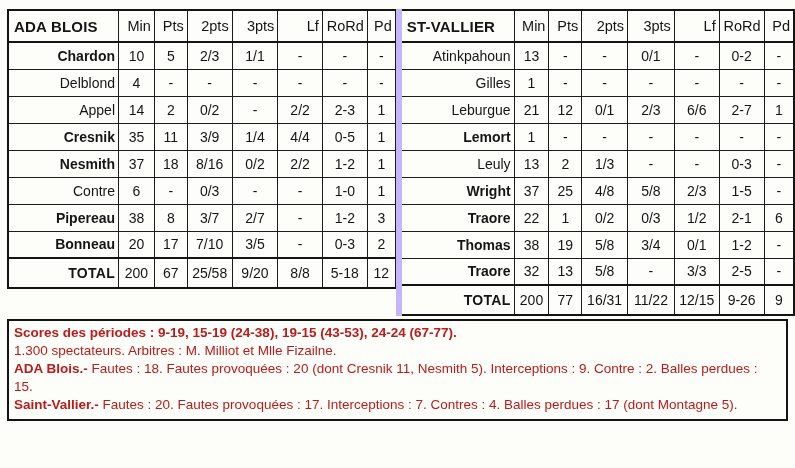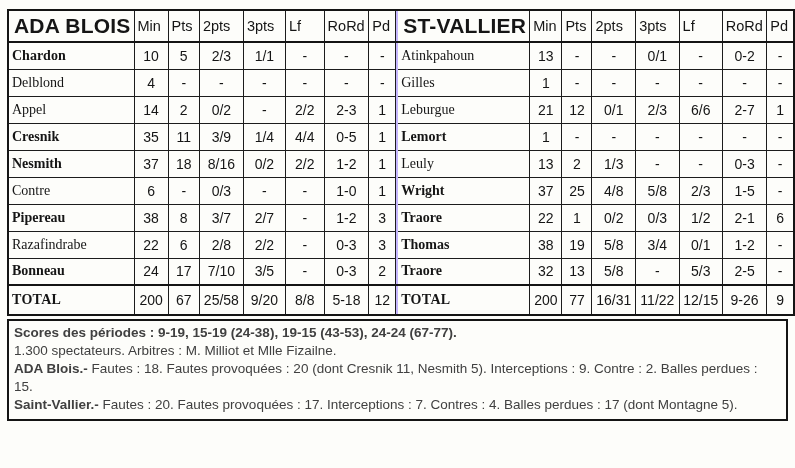--- a/index.html
+++ b/index.html
@@ -27,59 +27,58 @@
   }
   table.t th, table.t td {
     border: 1px solid #1c1c1c;
     padding: 0 3px;
     font-size: 14px;
     white-space: nowrap;
     overflow: hidden;
   }
   table.t { border: 2px solid #141414; }
   table.left-t { border-right: 1px solid #141414; }
-  table.right-t { border-left: 2px solid #c4b5fd; border-radius: 31px; }
+  table.right-t { border-left: 6px solid #c4b5fd; border-radius: 31px; }
   tr.hdr th {
     height: 30px;
     font-weight: normal;
-    text-align: left;
+    text-align: right;
     border-bottom: 2px solid #141414;
     font-size: 14.5px;
   }
   tr.hdr th.team {
     text-align: left;
     font-weight: bold;
-    font-size: 21px;
+    font-size: 15px;
     padding-left: 5px;
     letter-spacing: 0.2px;
   }
   tbody tr { height: 27px; }
   td.name {
-    text-align: left;
+    text-align: right;
     padding-left: 5px;
     font-size: 14px;
-    font-family: Liberation Serif, serif;
   }
   td.num { text-align: center; }
   tr.bold-name td.name { font-weight: bold; }
   tr.total-row td { border-top: 2px solid #141414; height: 28px; }
   tr.total-row td.name { font-weight: bold; letter-spacing: 0.3px; }
   .footer {
     box-sizing: border-box;
     width: 781px;
     margin-top: 3px;
     border: 2px solid #141414;
     padding: 3px 8px 5px 5px;
     background: #fdfdfa;
   }
   .fline {
     margin: 0;
     font-size: 13.5px;
     line-height: 18px;
-    color: #404040;
+    color: #b91c1c;
   }
   .fline .fbold { font-weight: bold; }
 </style>
 </head>
 <body>
 
 <div class="page">
 
   <div class="tables">
 
@@ -179,34 +178,24 @@
             <td class="name">Pipereau</td>
             <td class="num">38</td>
             <td class="num">8</td>
             <td class="num">3/7</td>
             <td class="num">2/7</td>
             <td class="num">-</td>
             <td class="num">1-2</td>
             <td class="num">3</td>
           </tr>
 
-          <tr class="row">
-            <td class="name">Razafindrabe</td>
-            <td class="num">22</td>
-            <td class="num">6</td>
-            <td class="num">2/8</td>
-            <td class="num">2/2</td>
-            <td class="num">-</td>
-            <td class="num">0-3</td>
-            <td class="num">3</td>
-          </tr>
 
           <tr class="row bold-name">
             <td class="name">Bonneau</td>
-            <td class="num">24</td>
+            <td class="num">20</td>
             <td class="num">17</td>
             <td class="num">7/10</td>
             <td class="num">3/5</td>
             <td class="num">-</td>
             <td class="num">0-3</td>
             <td class="num">2</td>
           </tr>
 
           <tr class="row bold-name total-row">
             <td class="name">TOTAL</td>
@@ -334,21 +323,21 @@
             <td class="num">1-2</td>
             <td class="num">-</td>
           </tr>
 
           <tr class="row bold-name">
             <td class="name">Traore</td>
             <td class="num">32</td>
             <td class="num">13</td>
             <td class="num">5/8</td>
             <td class="num">-</td>
-            <td class="num">5/3</td>
+            <td class="num">3/3</td>
             <td class="num">2-5</td>
             <td class="num">-</td>
           </tr>
 
           <tr class="row bold-name total-row">
             <td class="name">TOTAL</td>
             <td class="num">200</td>
             <td class="num">77</td>
             <td class="num">16/31</td>
             <td class="num">11/22</td>

